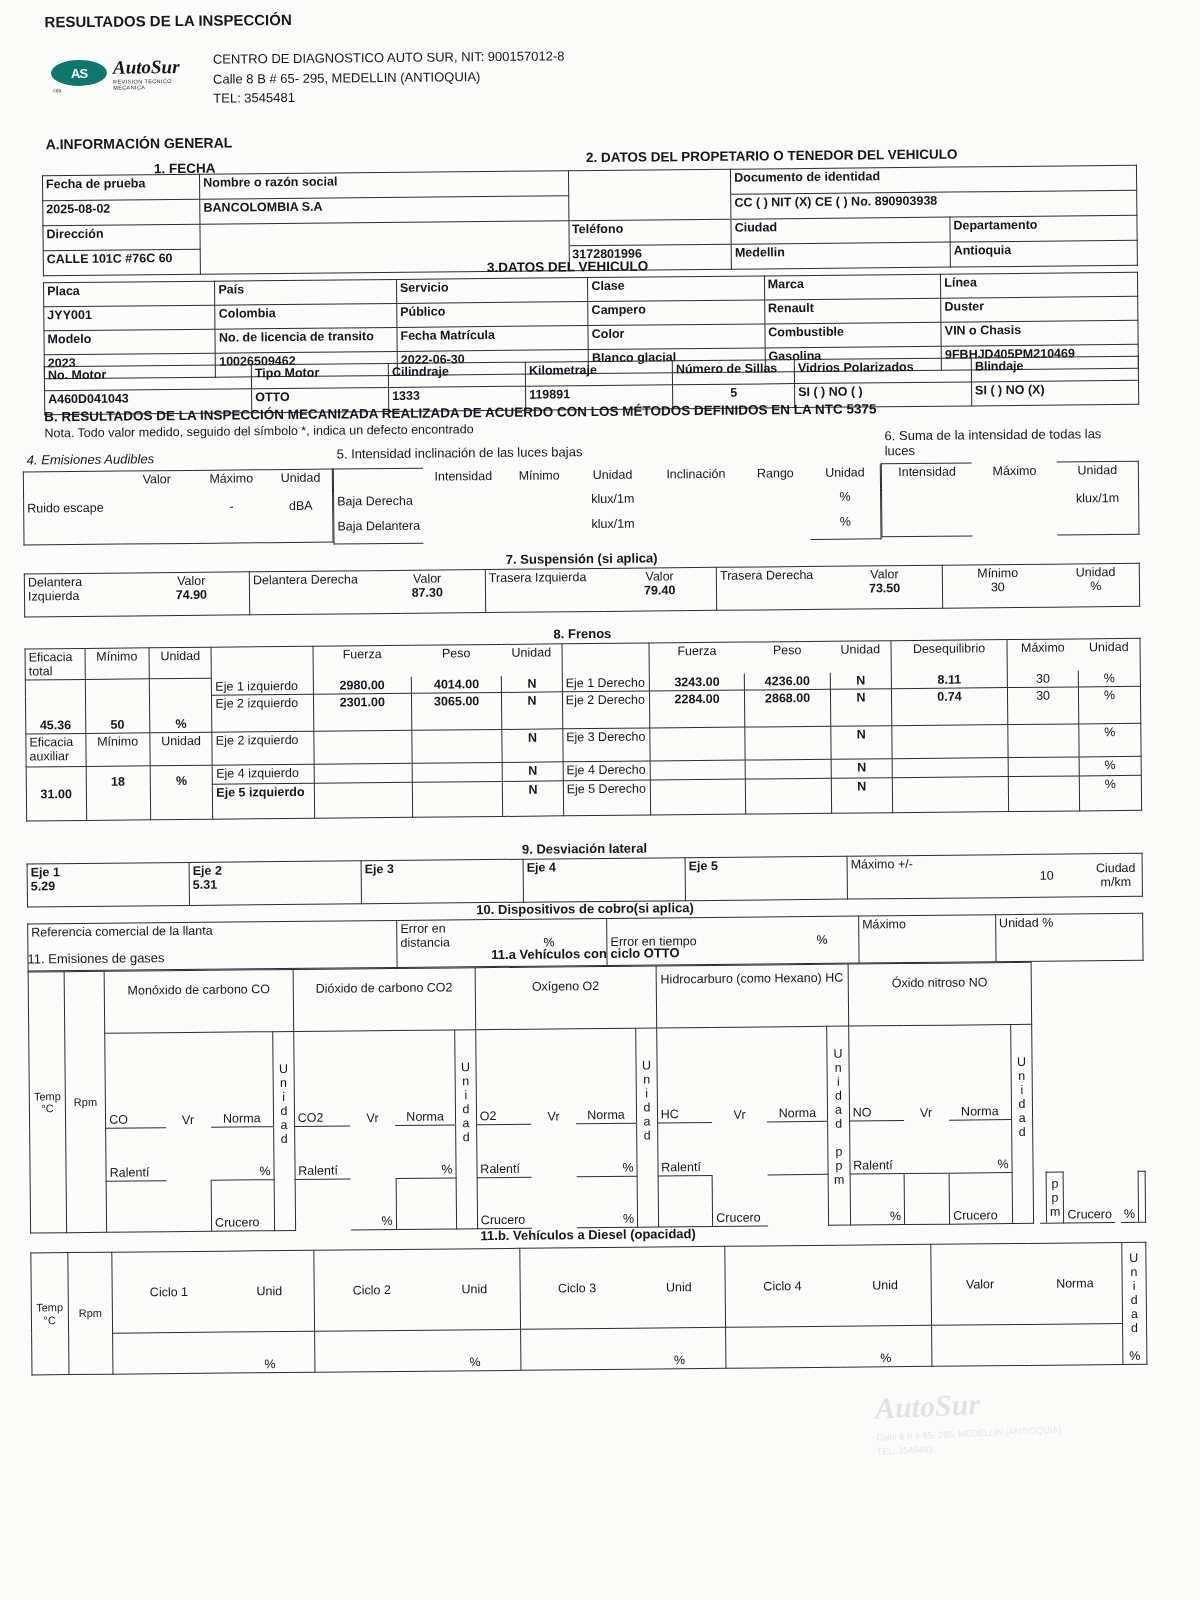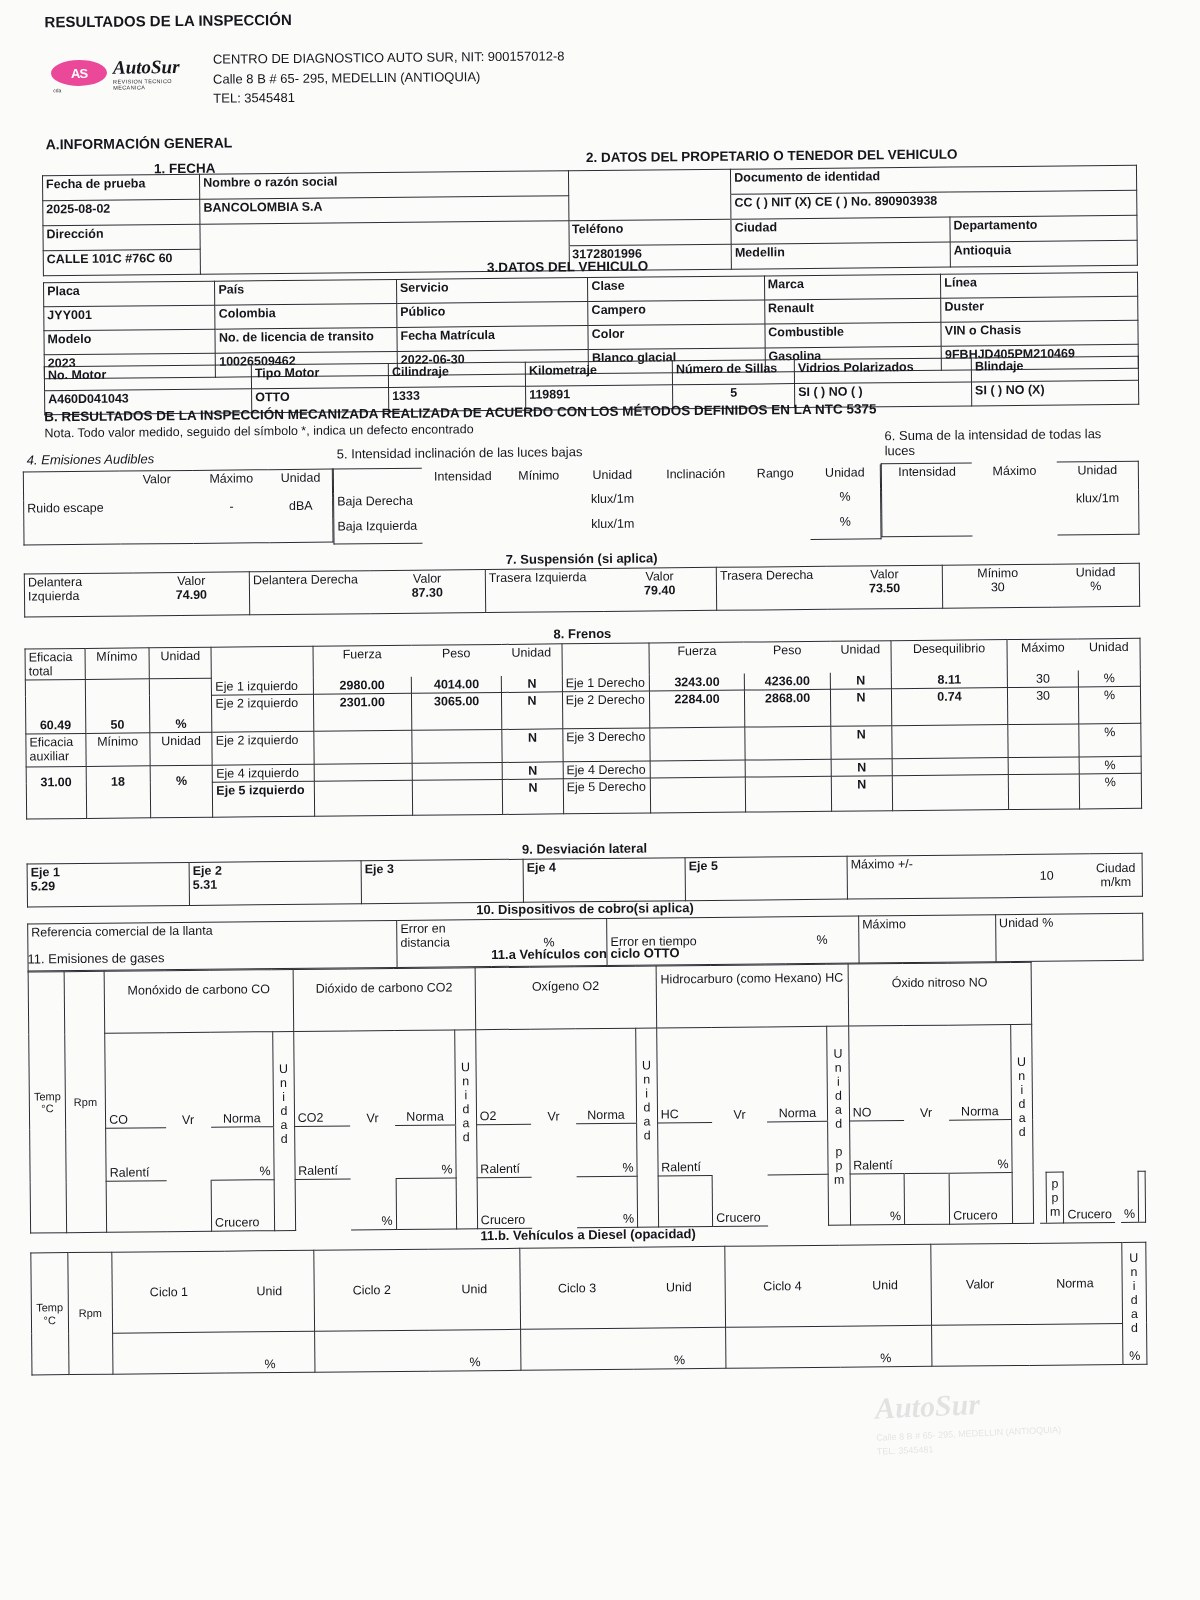--- a/index.html
+++ b/index.html
@@ -39,21 +39,21 @@
   }
   .hdr-strip{
     position:absolute;text-align:center;font-weight:bold;font-size:13px;
   }
   
   .logo{
     position:absolute;left:58px;top:52px;width:150px;height:34px;
   }
   .logo .oval{
     position:absolute;left:0;top:3px;width:56px;height:26px;border-radius:50%;
-    background:#ec4899;color:#fff;font-size:13px;font-weight:bold;
+    background:#0f766e;color:#fff;font-size:13px;font-weight:bold;
     display:flex;align-items:center;justify-content:center;letter-spacing:-1px;
   }
   .logo .word{
     position:absolute;left:62px;top:0px;font-size:19px;font-weight:bold;
     font-style:italic;color:#16171d;font-family:"Liberation Serif",serif;
   }
   .logo .tiny{
     position:absolute;left:62px;top:22px;font-size:5.5px;color:#2a2b31;letter-spacing:0.4px;
   }
   .logo .tiny2{
@@ -221,21 +221,21 @@
     <tr>
       <td style="height:23px;border-right:none;border-bottom:none;border-top:none;margin-left:8px;">Baja Derecha</td>
       <td class="c" style="border:none;"></td>
       <td class="c" style="border:none;"></td>
       <td class="c" style="border:none;">klux/1m</td>
       <td class="c" style="border:none;"></td>
       <td class="c" style="border:none;"></td>
       <td class="c" style="border-left:none;border-top:none;border-bottom:none;">%</td>
     </tr>
     <tr>
-      <td style="height:23px;border-right:none;border-top:none;">Baja Izquierda</td>
+      <td style="height:23px;border-right:none;border-top:none;">Baja Delantera</td>
       <td class="c" style="border:none;"></td>
       <td class="c" style="border:none;"></td>
       <td class="c" style="border:none;">klux/1m</td>
       <td class="c" style="border:none;"></td>
       <td class="c" style="border:none;"></td>
       <td class="c" style="border-left:none;border-top:none;">%</td>
     </tr>
   </tbody>
     </table>
 
@@ -305,21 +305,21 @@
       <td style="width:90px;border-bottom:none;"></td>
       <td class="c" style="width:100px;border-bottom:none;border-right:none;">Fuerza</td>
       <td class="c" style="width:90px;border-bottom:none;border-left:none;border-right:none;">Peso</td>
       <td class="c" style="width:58px;border-bottom:none;border-left:none;">Unidad</td>
       <td class="c" style="width:120px;border-bottom:none;">Desequilibrio</td>
       <td class="c" style="width:70px;border-bottom:none;border-right:none;">Máximo</td>
       <td class="c" style="width:60px;border-bottom:none;border-left:none;">Unidad</td>
     </tr>
 
     <tr>
-      <td rowspan="2" class="b c" style="height:34px;border-top:none;vertical-align:bottom;">60.49</td>
+      <td rowspan="2" class="b c" style="height:34px;border-top:none;vertical-align:bottom;">45.36</td>
       <td rowspan="2" class="b c" style="border-top:none;vertical-align:bottom;">50</td>
       <td rowspan="2" class="b c" style="border-top:none;vertical-align:bottom;">%</td>
       <td class="sm" style="border-top:none;">Eje 1 izquierdo</td>
       <td class="c b" style="border-top:none;">2980.00</td>
       <td class="c b" style="border-top:none;">4014.00</td>
       <td class="c b" style="border-top:none;">N</td>
       <td class="sm" style="border-top:none;">Eje 1 Derecho</td>
       <td class="c b" style="border-top:none;">3243.00</td>
       <td class="c b" style="border-top:none;">4236.00</td>
       <td class="c b" style="border-top:none;">N</td>
@@ -353,21 +353,21 @@
       <td class="sm">Eje 3 Derecho</td>
       <td class="c b"></td>
       <td class="c b"></td>
       <td class="c b">N</td>
       <td class="c b"></td>
       <td class="c"></td>
       <td class="c">%</td>
     </tr>
 
     <tr>
-      <td rowspan="2" class="b c" style="height:32px;border-top:none;vertical-align:top;padding-top:8px;">31.00</td>
+      <td rowspan="2" class="b c" style="height:32px;border-top:none;vertical-align:top;padding-top:20px;">31.00</td>
       <td rowspan="2" class="b c" style="border-top:none;vertical-align:top;padding-top:8px;">18</td>
       <td rowspan="2" class="b c" style="border-top:none;vertical-align:top;padding-top:8px;">%</td>
       <td class="sm">Eje 4 izquierdo</td>
       <td class="c b"></td>
       <td class="c b"></td>
       <td class="c b">N</td>
       <td class="sm">Eje 4 Derecho</td>
       <td class="c b"></td>
       <td class="c b"></td>
       <td class="c b">N</td>

